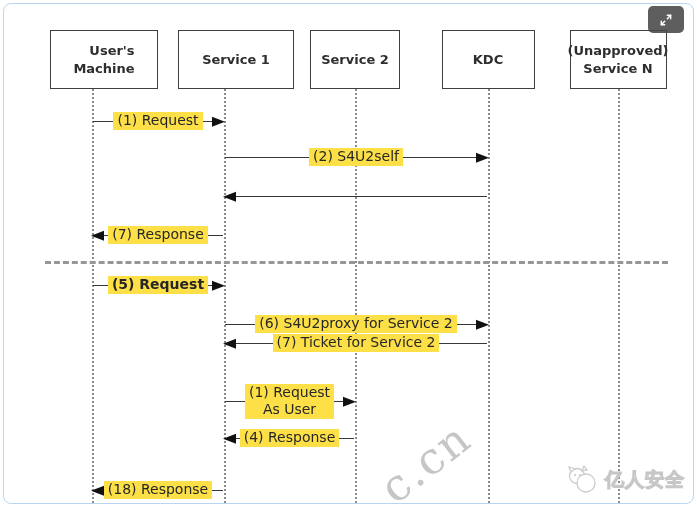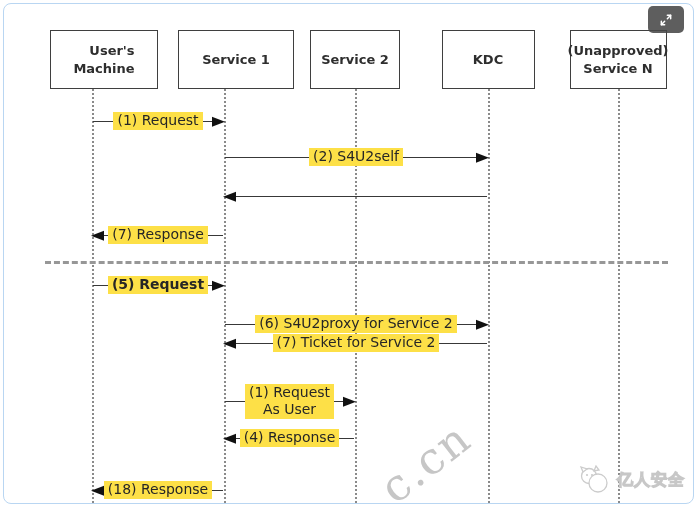--- a/index.html
+++ b/index.html
@@ -122,21 +122,21 @@
 
   .brand-logo {
     position: absolute;
     right: 12px; bottom: 12px;
     display: flex;
     align-items: center;
     gap: 5px;
     z-index: 4;
   }
   .brand-text {
-    font-size: 16px;
+    font-size: 19px;
     font-weight: bold;
     color: #ffffff;
     -webkit-text-stroke: 1.2px #c7c7c7;
     letter-spacing: 1px;
   }
 </style>
 </head>
 <body>
 
 <div class="page-border"></div>

